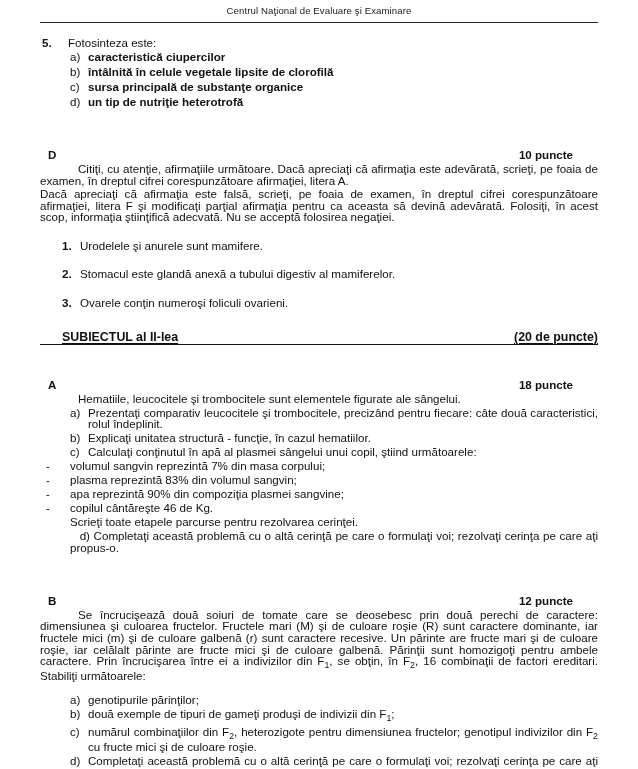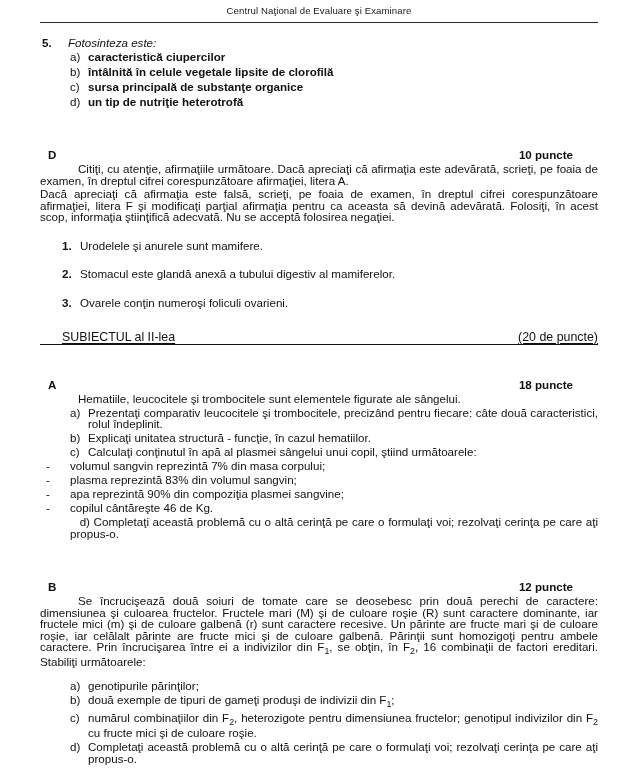--- a/index.html
+++ b/index.html
@@ -40,21 +40,21 @@
 
   
   .q-row { display: flex; align-items: flex-start; }
   .q-num {
     font-weight: bold;
     width: 28px;
     flex: 0 0 28px;
     padding-left: 2px;
     font-size: 11.6px;
   }
-  .q-text { flex: 1; font-style: italic; }
+  .q-text { flex: 1; }
 
   .opt-list { margin: 0; padding: 0; }
   .opt-row {
     display: flex;
     align-items: flex-start;
     margin-top: 3.2px;
   }
   .opt-letter {
     width: 18px;
     flex: 0 0 18px;
@@ -83,21 +83,21 @@
     display: inline-block;
     width: 38px;
   }
   .para.flush { text-align: justify; }
 
   
   .subiect-bar {
     display: flex;
     align-items: baseline;
     justify-content: space-between;
-    font-weight: normal;
+    font-weight: bold;
     font-size: 12.4px;
     border-bottom: 1.5px solid #111;
     padding: 0 0 1px 22px;
     margin: 0 0 0 0;
   }
   .subiect-title { text-decoration: underline; text-underline-offset: 2px; }
   .subiect-points { text-decoration: underline; text-underline-offset: 2px; }
 
   
   .stmt-row { display: flex; align-items: flex-start; margin-top: 17px; }
@@ -224,20 +224,21 @@
       </div>
       <div class="dash-row">
         <div class="dash-mark">-</div>
         <div class="dash-text">apa reprezintă 90% din compoziţia plasmei sangvine;</div>
       </div>
       <div class="dash-row">
         <div class="dash-mark">-</div>
         <div class="dash-text">copilul cântăreşte 46 de Kg.</div>
       </div>
 
+      <div class="line-indent-30">Scrieţi toate etapele parcurse pentru rezolvarea cerinţei.</div>
 
       <div class="just-block first-ind">
         <span>d)</span>
         <span>Completaţi această problemă cu o altă cerinţă pe care o formulaţi voi; rezolvaţi cerinţa pe care aţi propus-o.</span>
       </div>
     </div>
 
     <div class="spacer-22"></div>
 
     <div class="blk">

